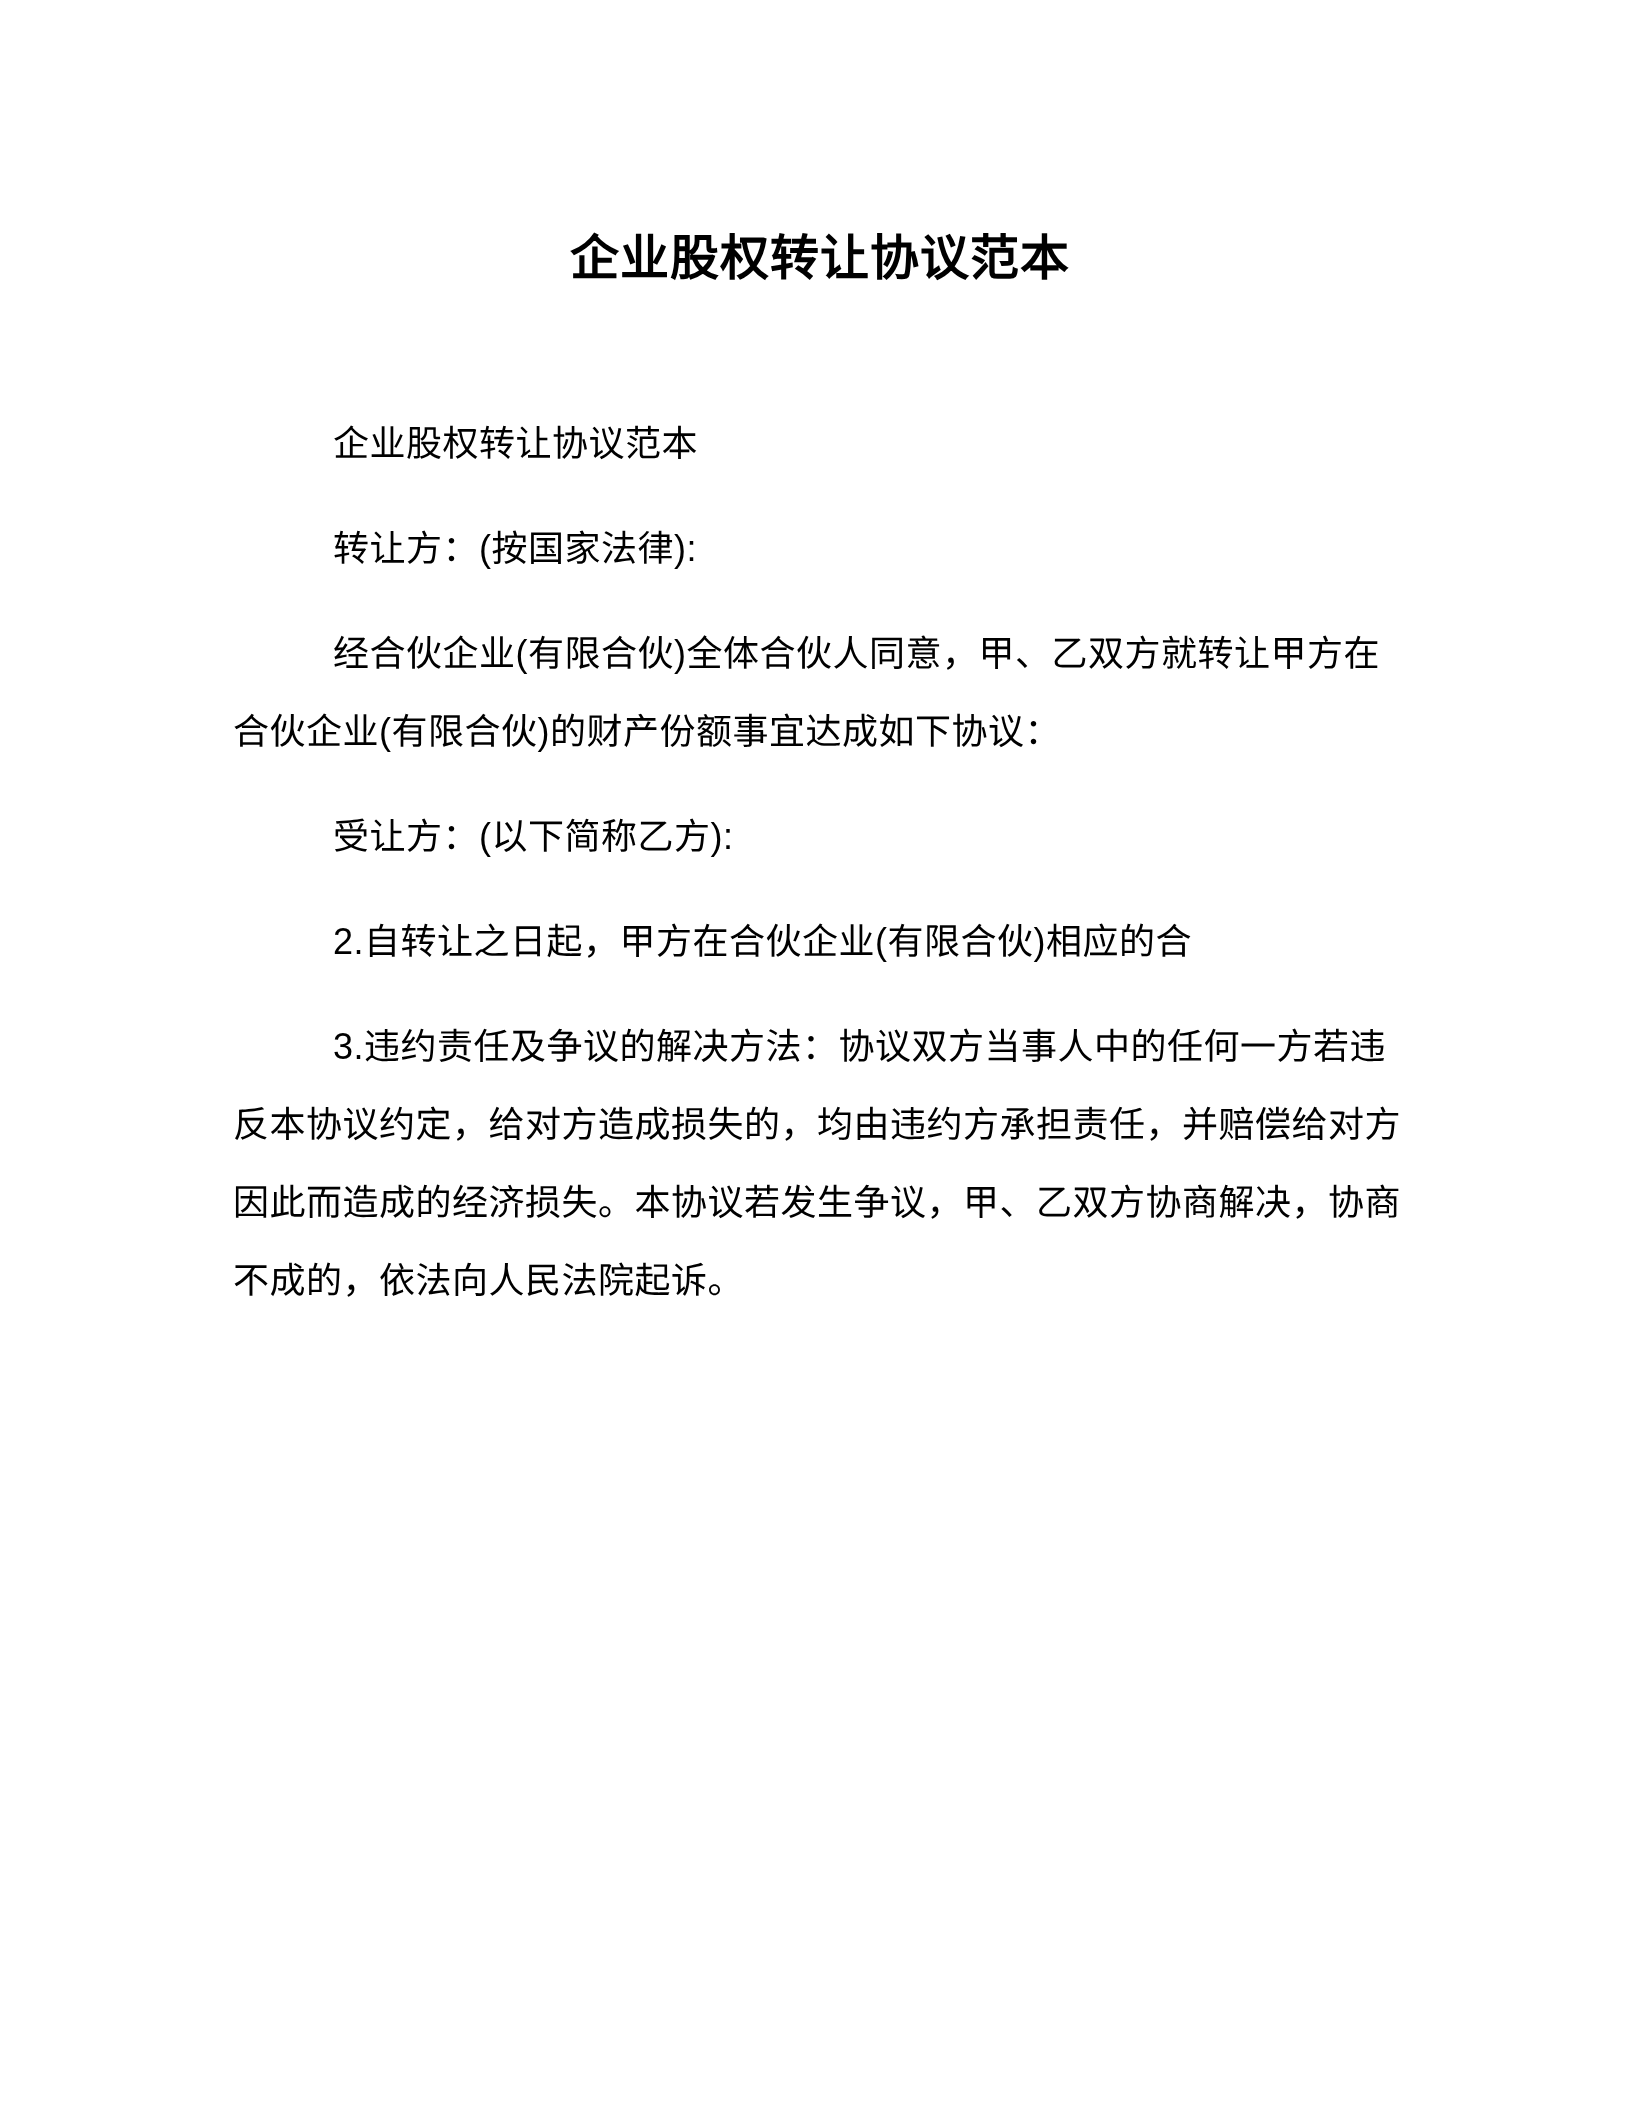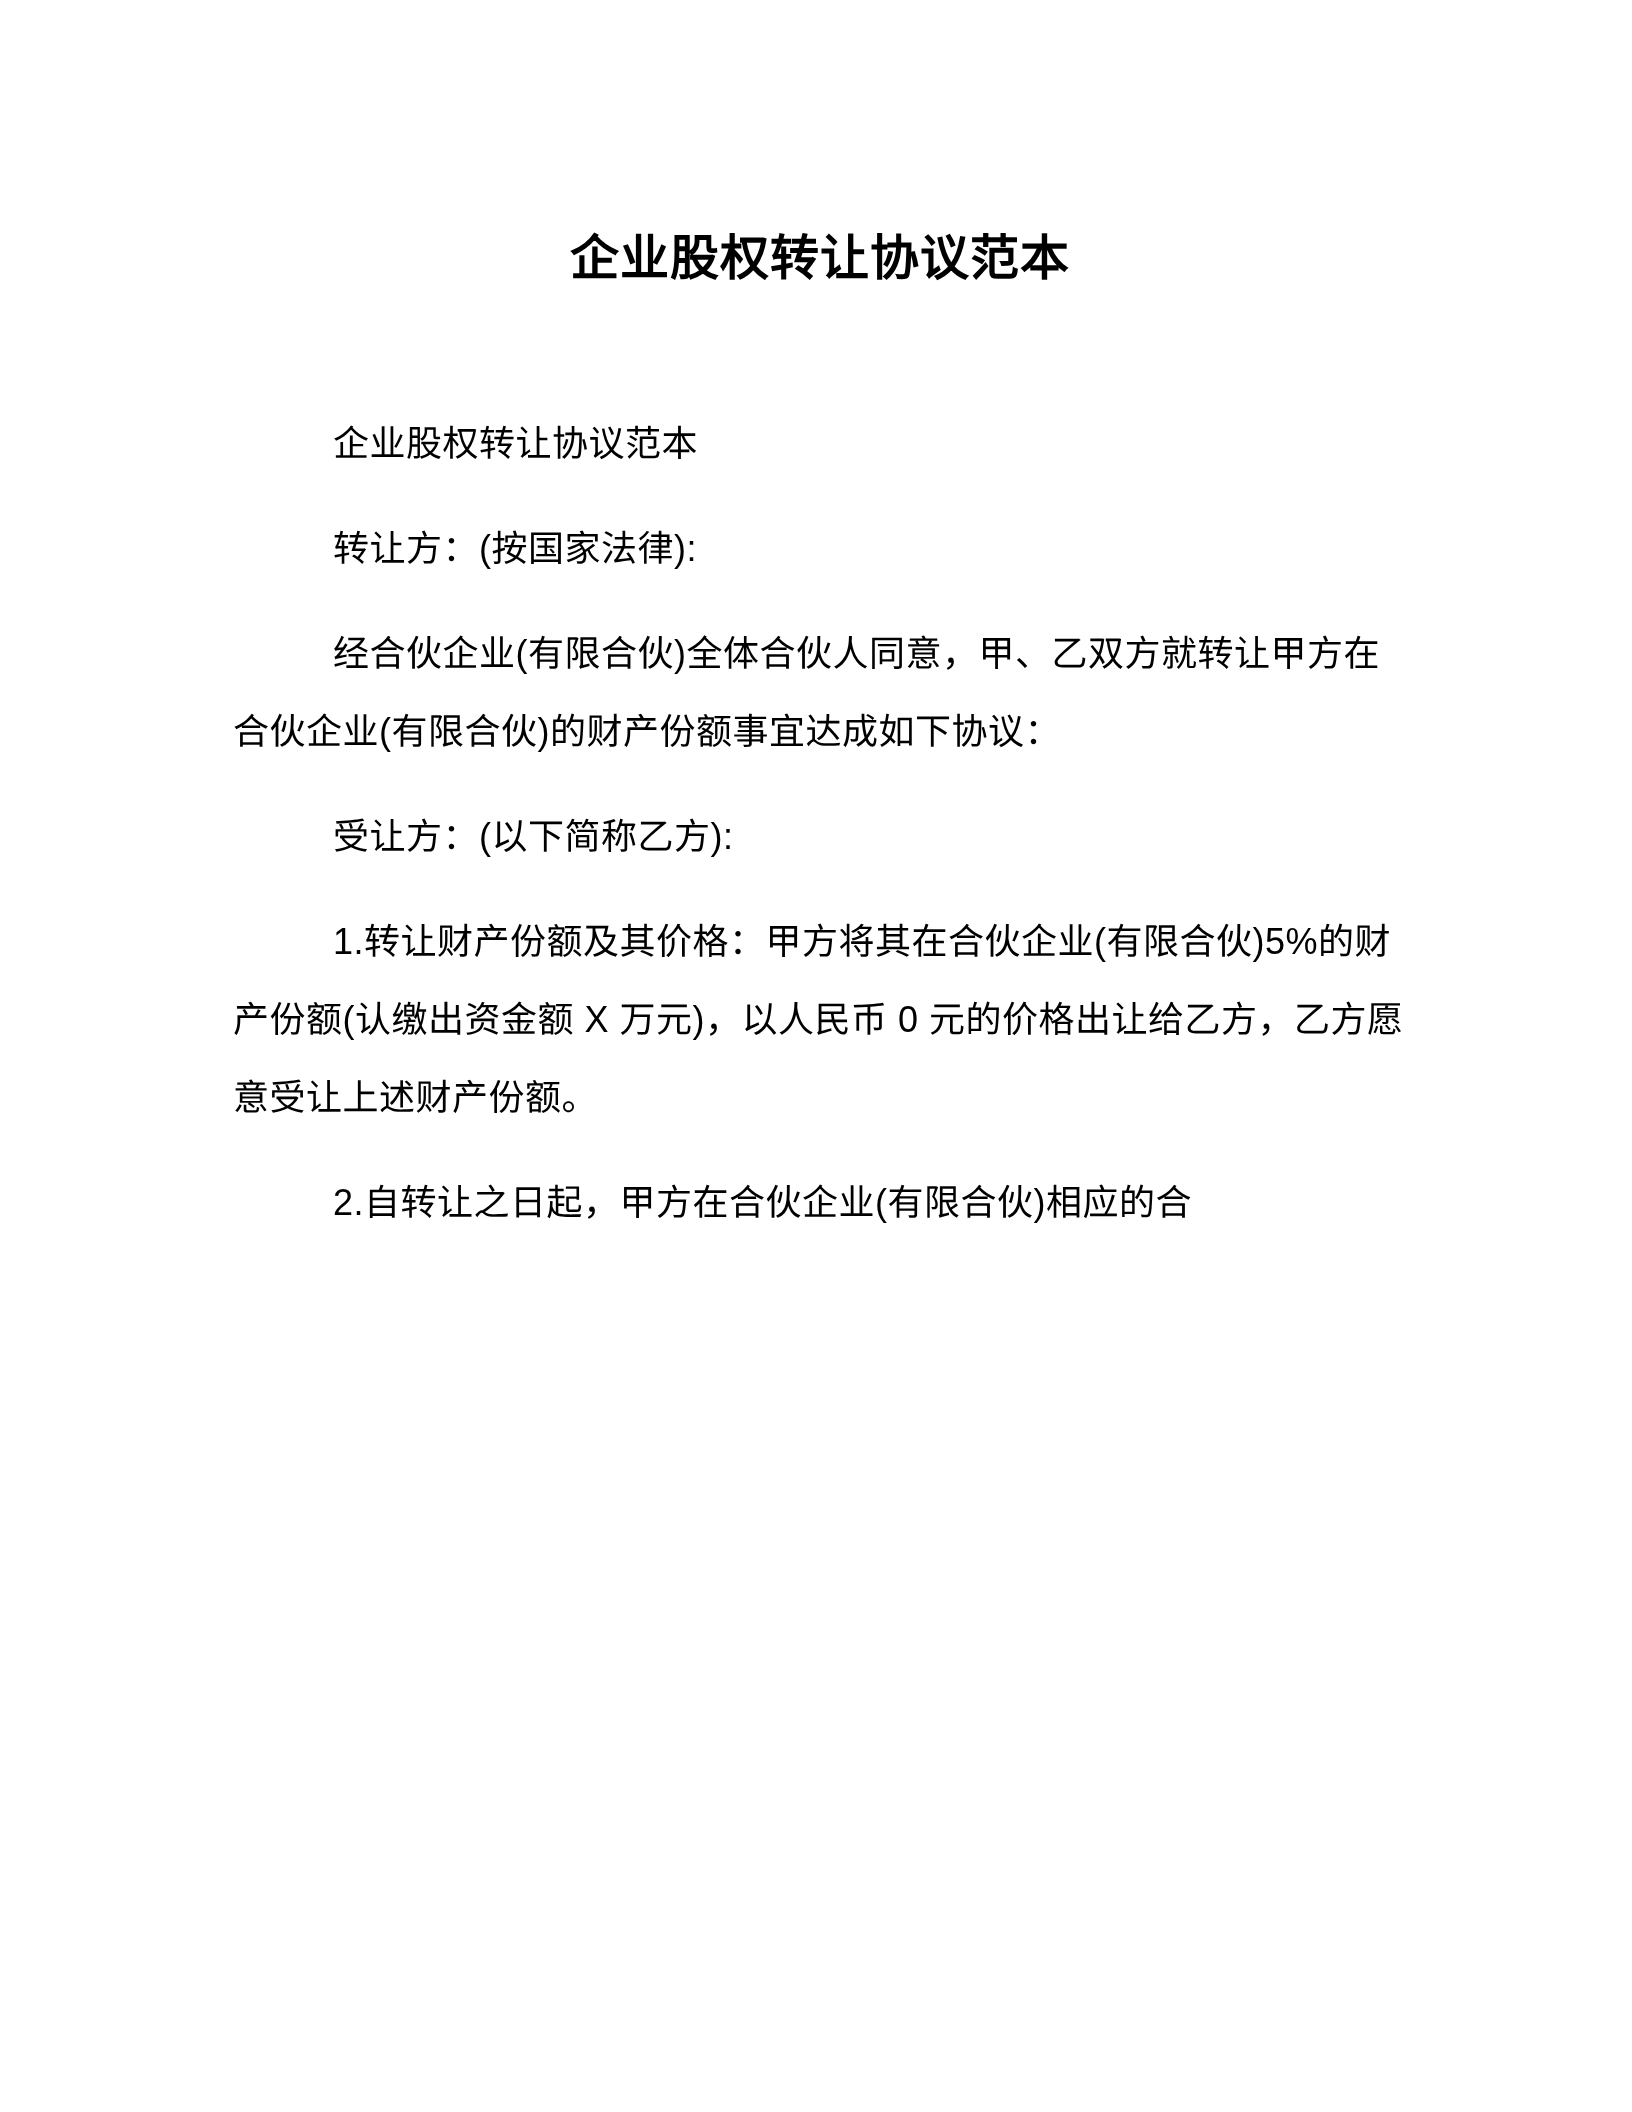--- a/index.html
+++ b/index.html
@@ -41,16 +41,16 @@
 <body>
 
 <div class="page">
   <h1 class="doc-title">企业股权转让协议范本</h1>
 
   <div class="doc-body">
     <p>企业股权转让协议范本</p>
     <p>转让方：(按国家法律):</p>
     <p>经合伙企业(有限合伙)全体合伙人同意，甲、乙双方就转让甲方在合伙企业(有限合伙)的财产份额事宜达成如下协议：</p>
     <p>受让方：(以下简称乙方):</p>
-    <p>1.转让财产份额及其价格：甲方将其在合伙企业(有限合伙)5%的财产份额(认缴出资金额 X 万元)，以人民币 0 元的价格出让给乙方，乙方愿意受让上述财产份额。</p>
     <p>2.自转让之日起，甲方在合伙企业(有限合伙)相应的合</p>
+    <p>3.违约责任及争议的解决方法：协议双方当事人中的任何一方若违反本协议约定，给对方造成损失的，均由违约方承担责任，并赔偿给对方因此而造成的经济损失。本协议若发生争议，甲、乙双方协商解决，协商不成的，依法向人民法院起诉。</p>
   </div>
 </div>
 
 </body></html>

